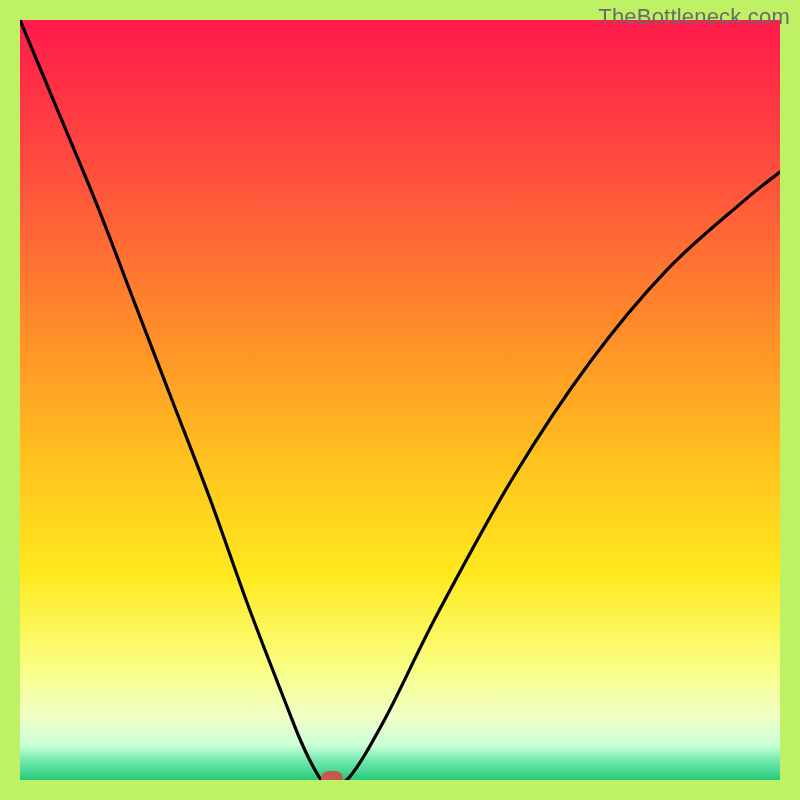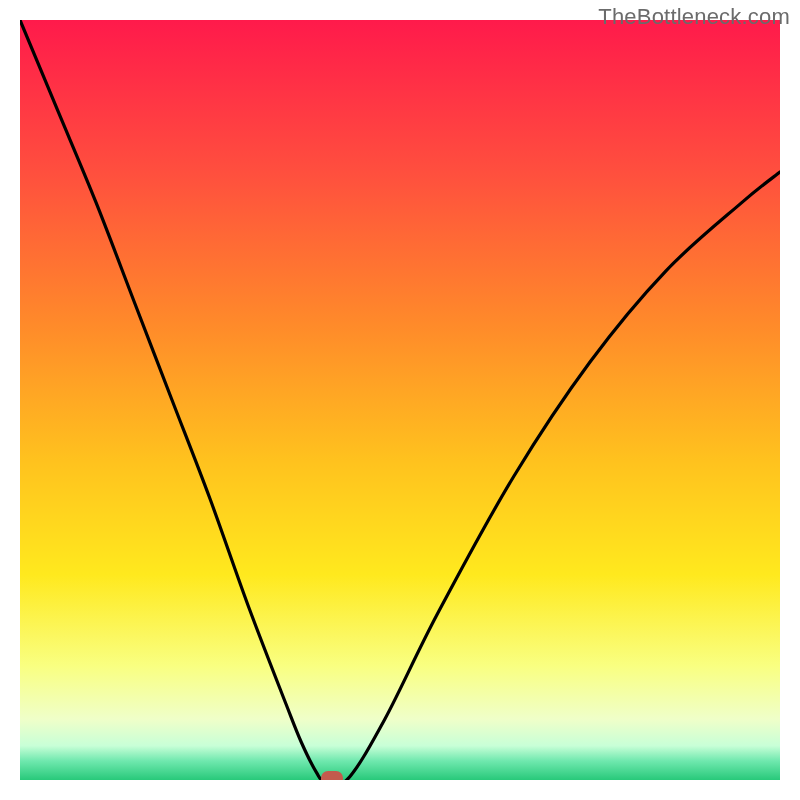--- a/index.html
+++ b/index.html
@@ -7,21 +7,21 @@
     padding: 0;
     width: 800px;
     height: 800px;
     background: #000;
     overflow: hidden;
   }
   .frame {
     position: relative;
     width: 800px;
     height: 800px;
-    background: #ffffff;
+    background: #bef264;
   }
   .plot-area {
     position: absolute;
     left: 20px;
     top: 20px;
     width: 760px;
     height: 760px;
     overflow: hidden;
   }
   .gradient-bg {

